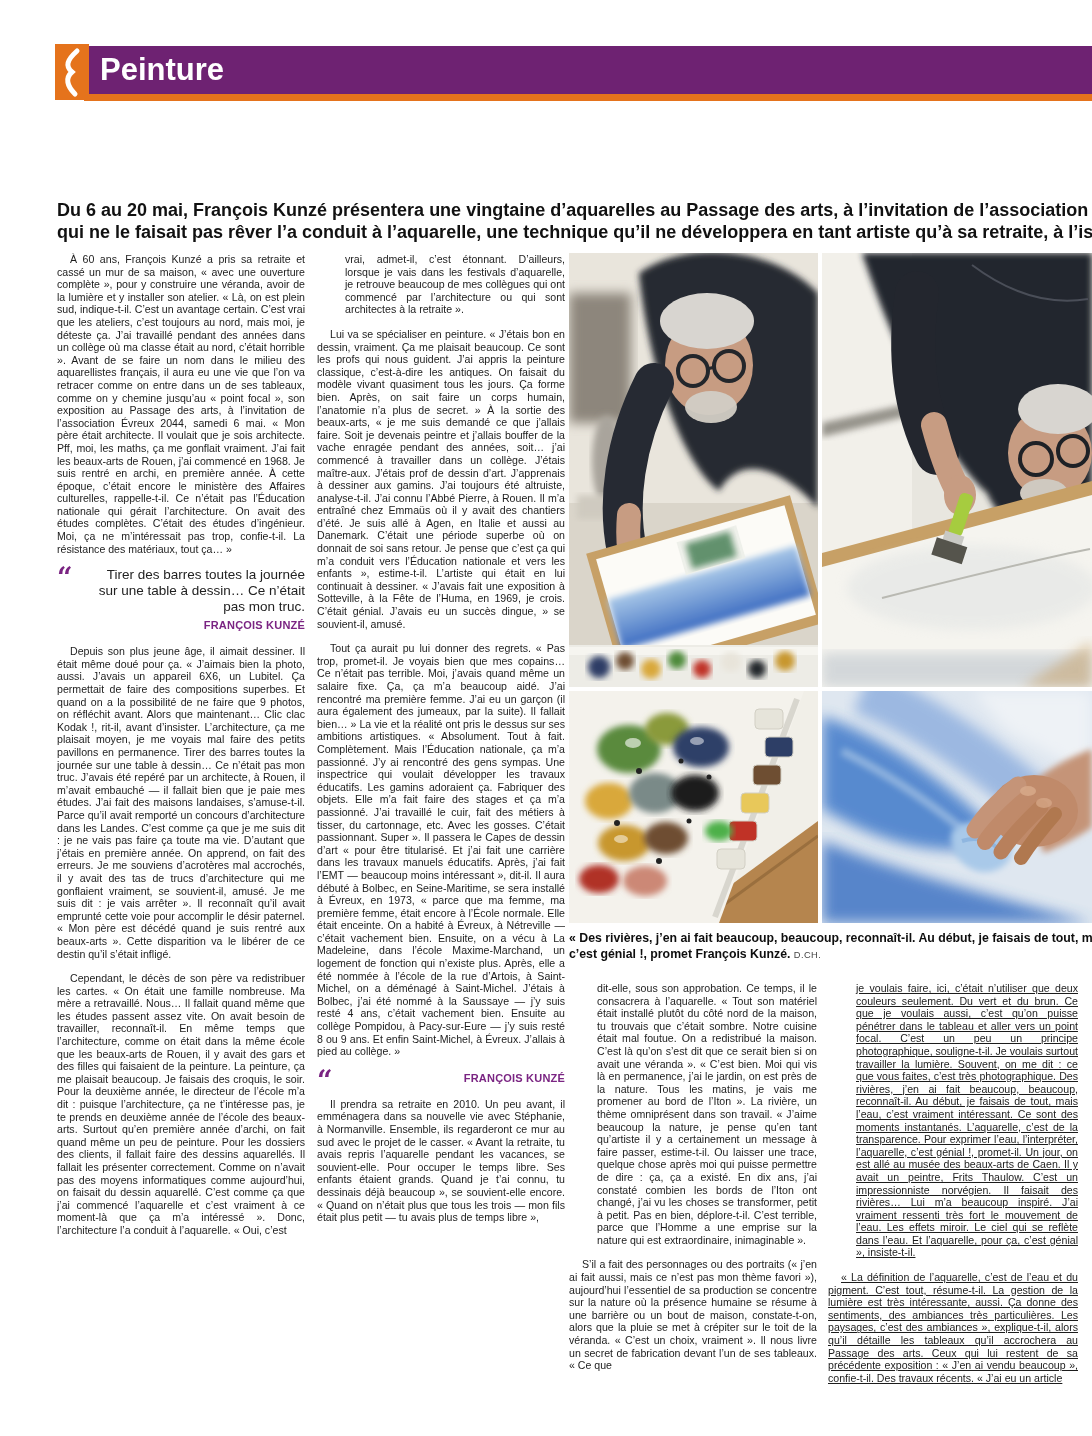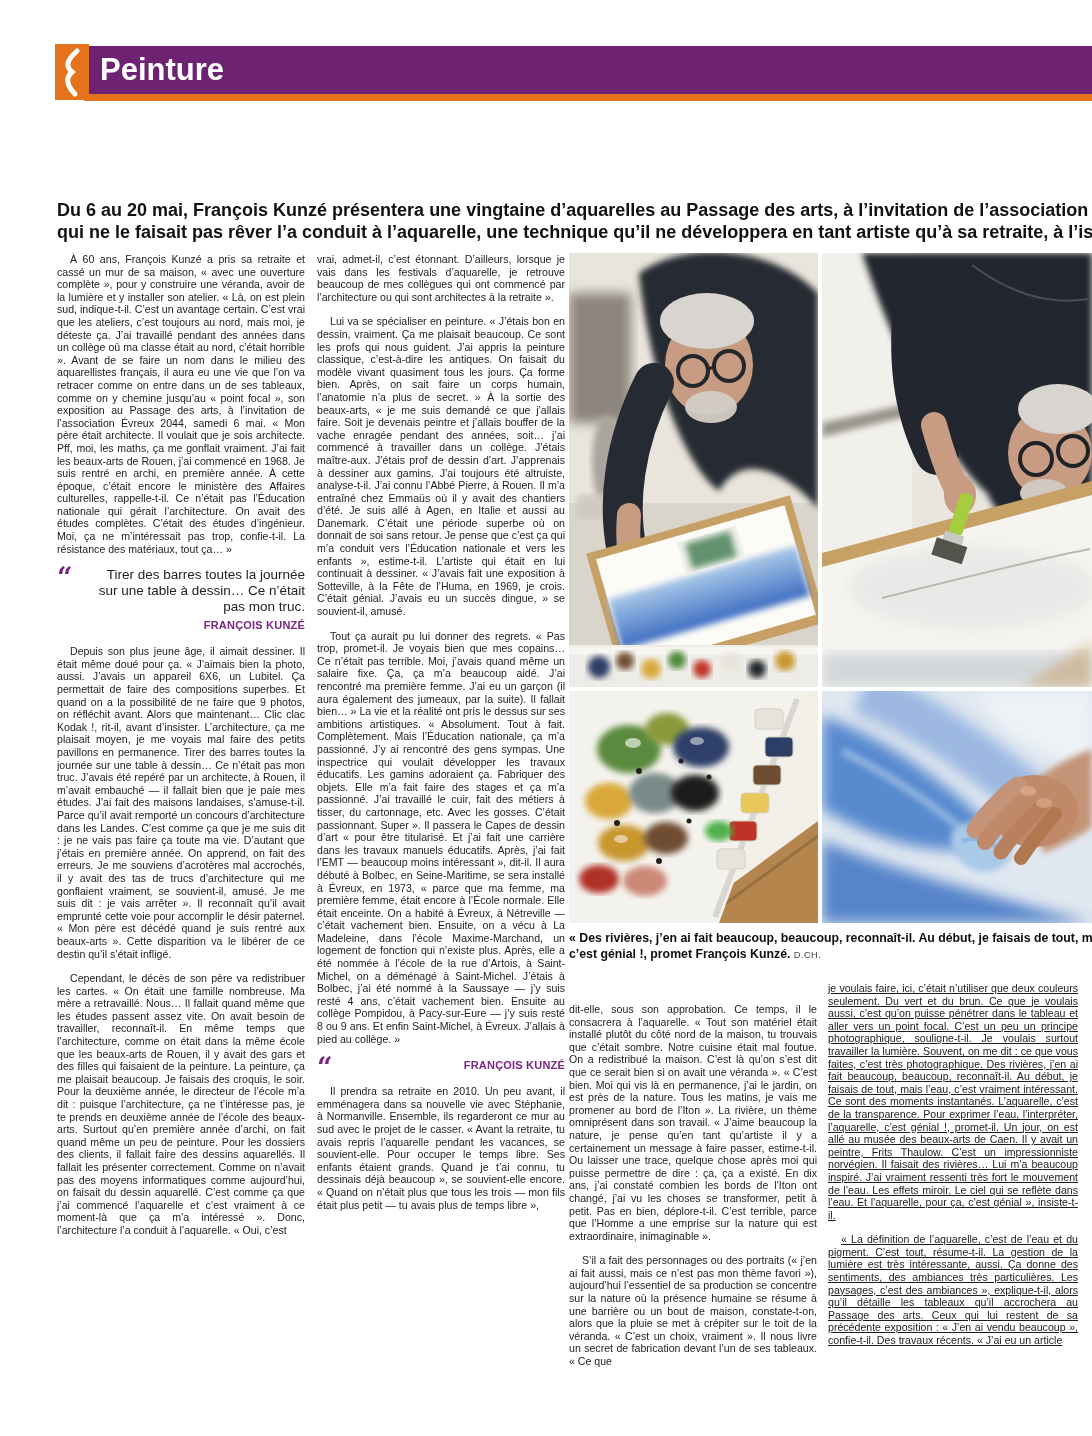--- a/index.html
+++ b/index.html
@@ -13,24 +13,24 @@
   
   .headline{position:absolute;left:57px;top:124px;width:1035px;height:64px;overflow:hidden;
             white-space:nowrap;font-size:50px;font-weight:bold;letter-spacing:-1px;color:#0e0e0e;}
   .lede{position:absolute;left:57px;top:199px;width:1035px;height:48px;overflow:hidden;
         font-size:18px;font-weight:bold;line-height:22px;color:#111;}
   .lede div{white-space:nowrap;overflow:hidden;}
   
   .col{position:absolute;width:248px;font-size:10.6px;line-height:12.6px;text-align:justify;color:#1c1c1c;overflow:hidden;}
   .col-1{left:57px;top:253px;height:1160px;}
   .col-2{left:317px;top:253px;height:1160px;}
-  .col-3{left:569px;top:1003px;height:430px;}
+  .col-3{left:569px;top:982px;height:430px;}
   .col-4{left:828px;top:982px;height:430px;width:250px;text-decoration:underline;}
   .col p{margin:0 0 12px 0;text-indent:13px;}
-  .col p.cont{text-indent:0;}
+  .col p.cont{text-indent:0;margin-left:28px;}
   
   .pullquote{position:relative;margin:10px 0 12px 0;padding-left:30px;text-align:right;
              font-size:13.5px;line-height:16px;color:#222;text-indent:0;}
   .pq-icon{position:absolute;left:0;top:-3px;font-family:"DejaVu Serif",serif;font-weight:bold;
            font-size:27px;line-height:27px;color:#7a2482;}
   .pq-author{display:block;margin-top:2px;font-size:11px;font-weight:bold;color:#7a2482;letter-spacing:0.2px;}
   
   .photos{position:absolute;left:569px;top:253px;width:523px;height:670px;}
   .ph{position:absolute;overflow:hidden;background:#ddd;}
   .ph svg{display:block;width:100%;height:100%;}

